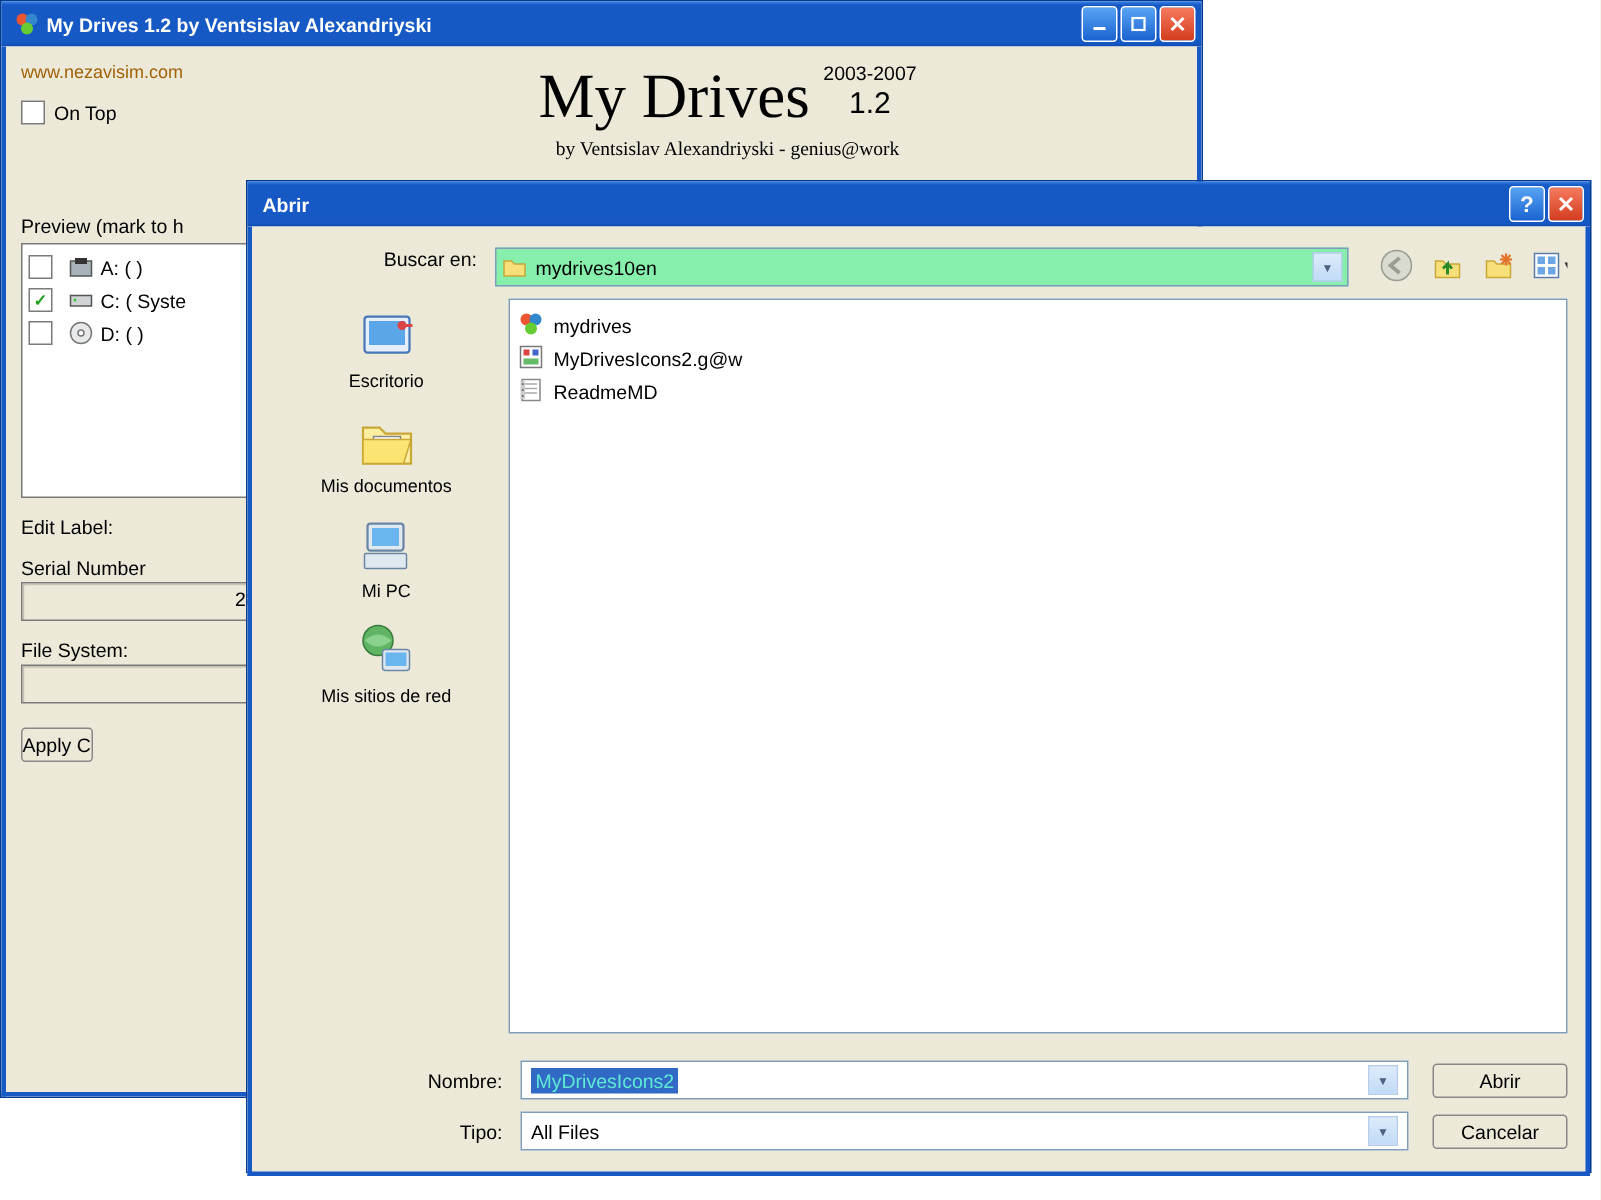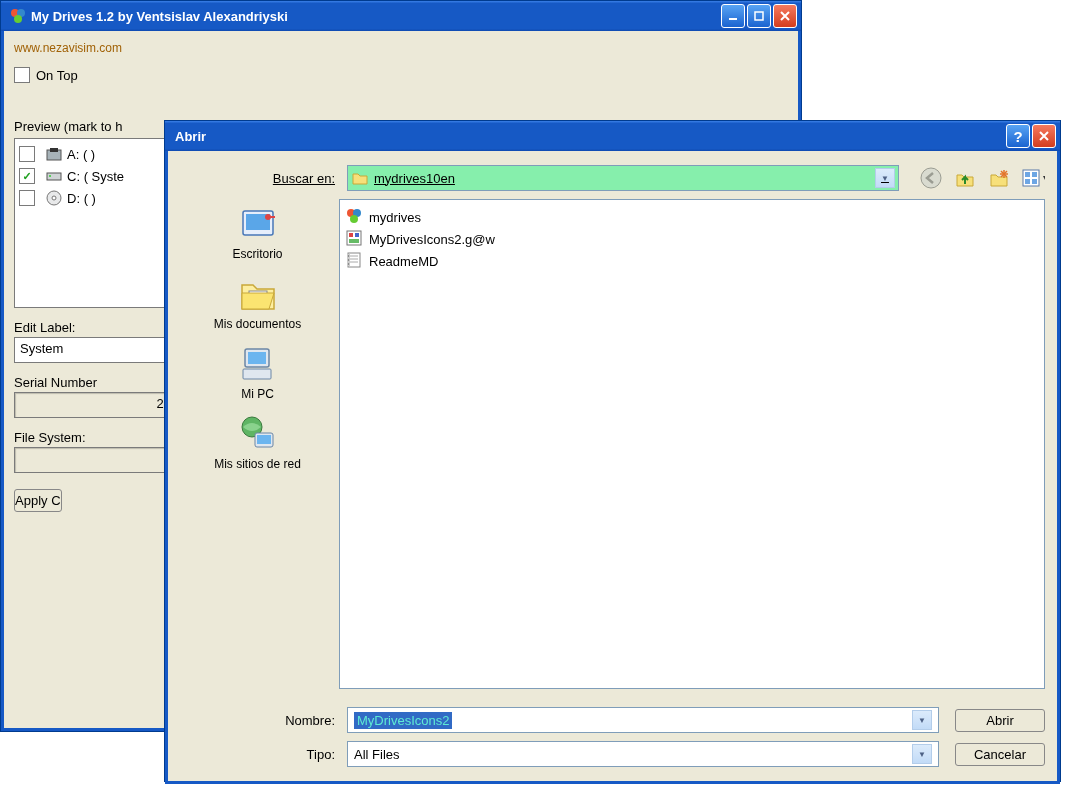--- a/index.html
+++ b/index.html
@@ -210,23 +210,22 @@
   background: #ece9d8;
   height: calc(100% - 30px);
   border-left: 3px solid #1659c5;
   border-right: 3px solid #1659c5;
   border-bottom: 3px solid #1659c5;
   display: flex;
   flex-direction: column;
 }
 .toolbar {
   display: flex;
-  align-items: center;
-  padding: 14px 12px 8px 17px;
-  text-decoration: underline;
+  align-items: flex-start;
+  padding: 14px 12px 8px 0;
 }
 .look-in-label {
   width: 150px;
   text-align: right;
   padding-right: 12px;
   font-size: 13px;
 }
 .folder-combo {
   flex: 1;
   display: flex;
@@ -399,20 +398,30 @@
   </div>
   <div class="main-body">
     <div class="main-header-row">
       <div>
         <div class="link">www.nezavisim.com</div>
         <div class="checkbox-row">
           <span class="checkbox"></span>
           <span>On Top</span>
         </div>
       </div>
+      <div class="logo-block">
+        <div>
+          <span class="logo-title">My Drives</span>
+          <span class="logo-sup">
+            <span class="years">2003-2007</span>
+            <span class="ver">1.2</span>
+          </span>
+        </div>
+        <div class="logo-sub">by Ventsislav Alexandriyski - genius@work</div>
+      </div>
     </div>
 
     <div class="section-label">Preview (mark to h</div>
     <div class="drive-list">
       <div class="drive-item">
         <span class="checkbox"></span>
         <span class="drvicon">
             <svg width="18" height="18">
               <rect x="2" y="5" width="14" height="10" fill="#a7b3b9" stroke="#555"></rect>
               <rect x="5" y="3" width="8" height="4" fill="#333"></rect>
@@ -439,21 +448,20 @@
               <circle cx="9" cy="9" r="7" fill="#e8e9ea" stroke="#777"></circle>
               <circle cx="9" cy="9" r="2" fill="#fff" stroke="#777"></circle>
             </svg>
           </span>
         <span>D:</span>&nbsp;
         <span>(  )</span>
       </div>
     </div>
 
     <div class="field-label">Edit Label:</div>
-    <div class="input-sunken">System</div>
 
     <div class="field-label">Serial Number</div>
     <div class="output-sunken">288982</div>
 
     <div class="field-label">File System:</div>
     <div class="output-sunken">NTF</div>
 
     <button class="apply-btn">Apply C</button>
   </div>
 </div>

